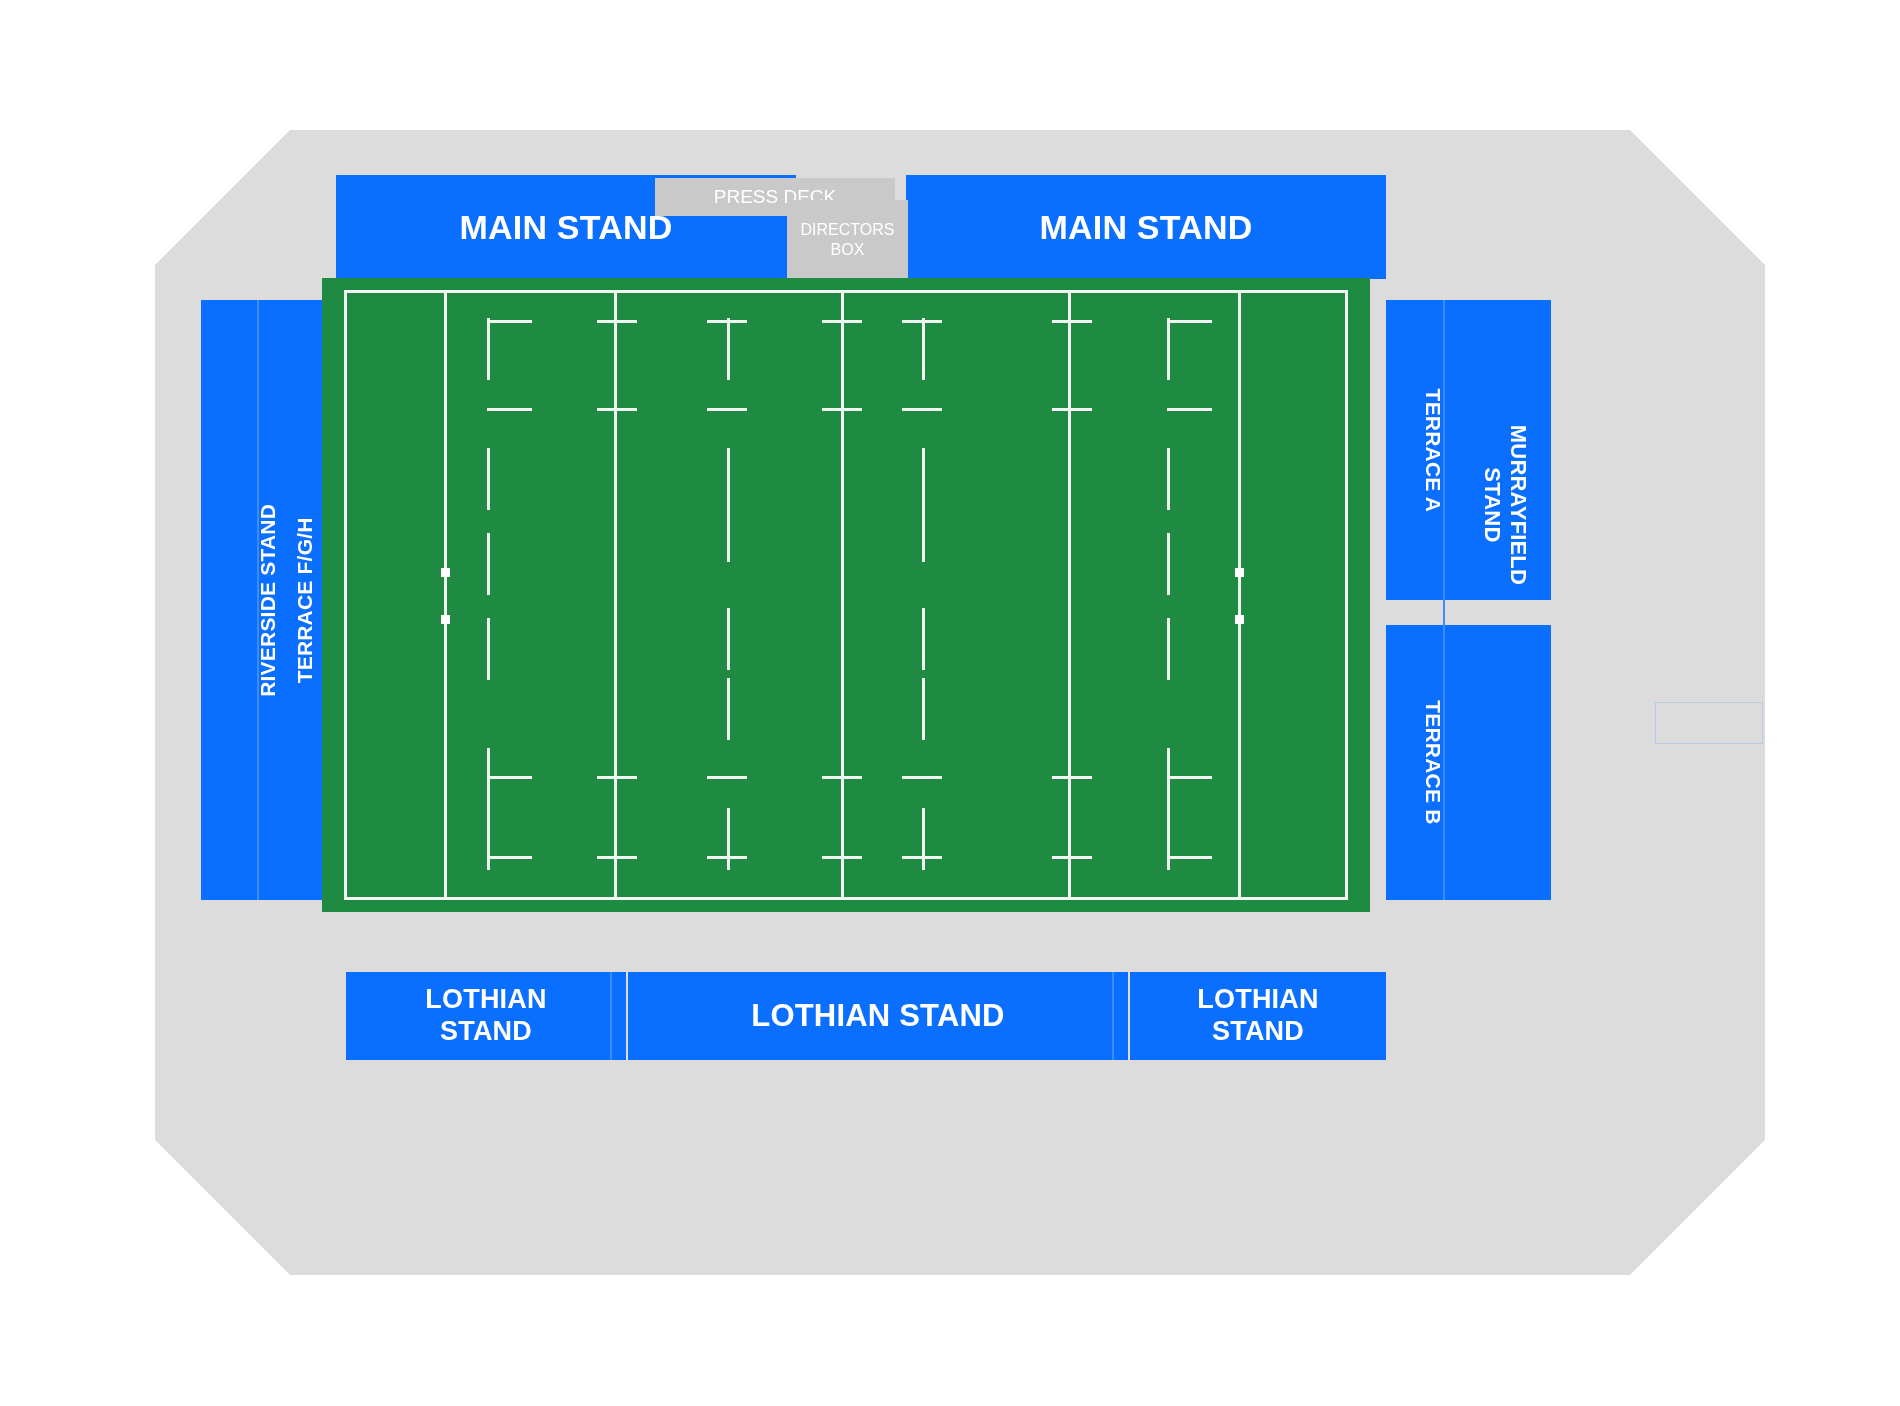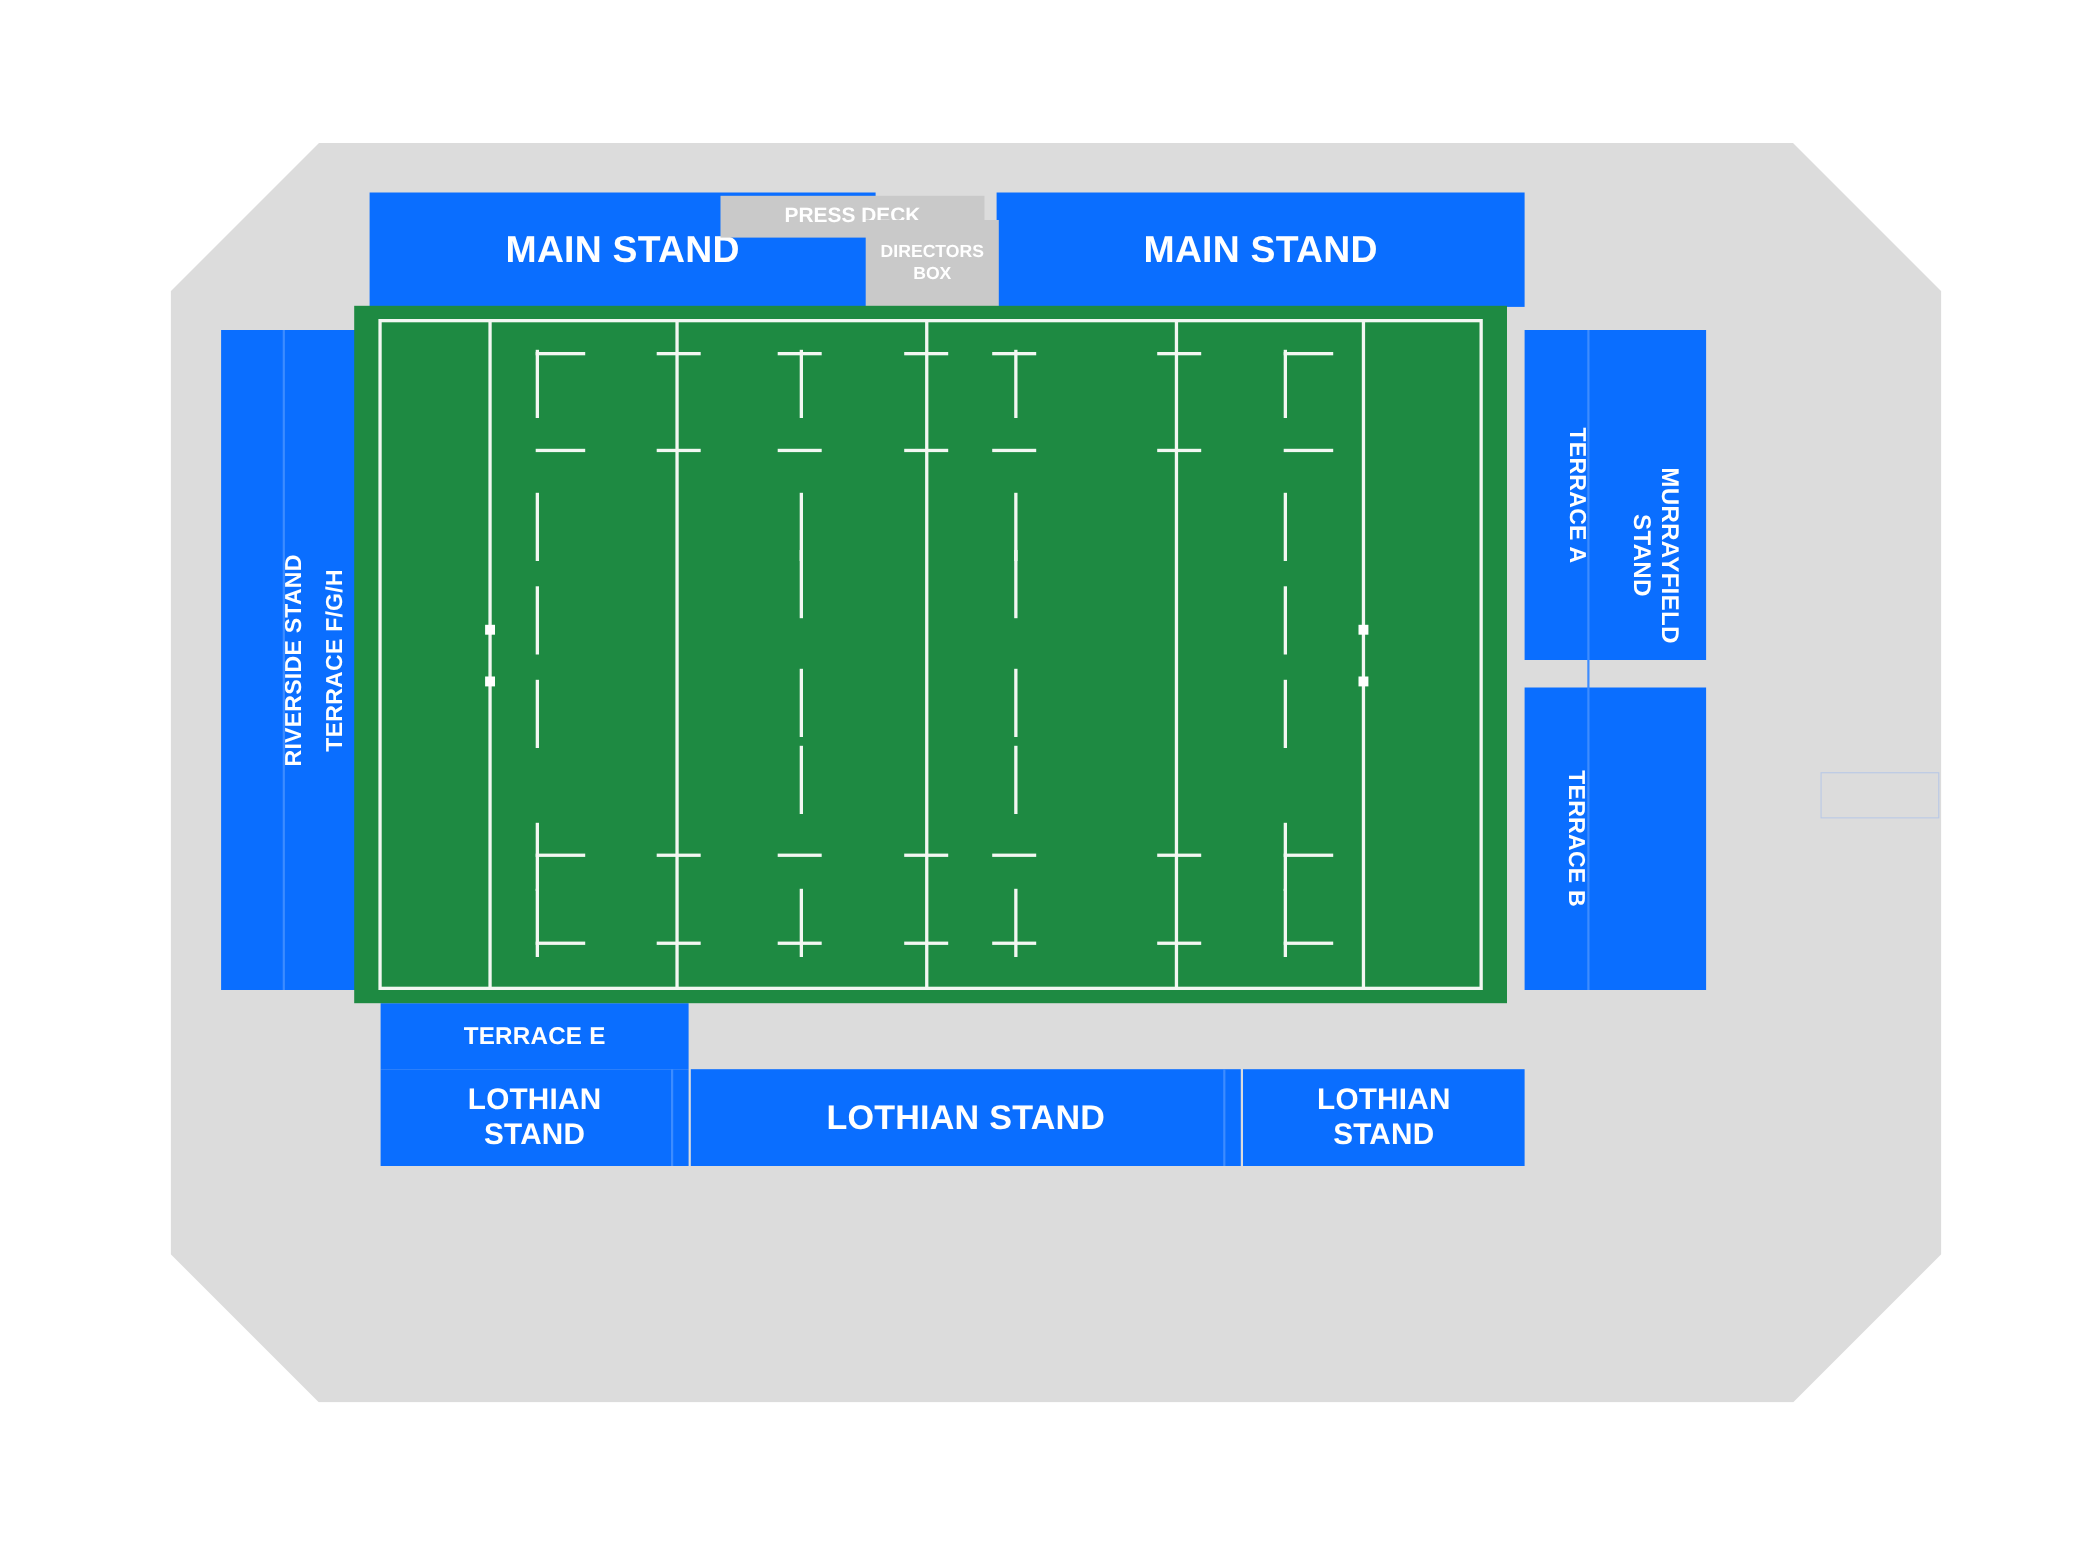--- a/index.html
+++ b/index.html
@@ -53,21 +53,21 @@
     margin-left: 16px;
   }
   .greybox {
     position: absolute;
     background: #c9c9c9;
     color: #ffffff;
     display: flex;
     align-items: center;
     justify-content: center;
     text-align: center;
-    font-weight: 700;
+    font-weight: 400;
     box-sizing: border-box;
     line-height: 1.2;
     white-space: pre-line;
   }
   .plain-grey {
     position: absolute;
     background: #dcdcdc;
     border: 1px solid #b9c9e6;
     box-sizing: border-box;
   }
@@ -157,21 +157,20 @@
 
   <div class="stand" style="left:1444px; top:300px; width:91px; height:600px; background:transparent; padding:0;">
     <span class="rot-cw t-murray" style="display:block; white-space:pre-line; text-align:center; margin-bottom:190px;">MURRAYFIELD
 STAND</span>
   </div>
 
   <div class="divider divider-v" style="left:1443px; top:300px; height:600px;"></div>
 
   <div class="plain-grey" style="left:1655px; top:702px; width:108px; height:42px;"></div>
 
-  <div class="stand t-terrace" style="left:330px; top:912px; width:280px; height:60px;">TERRACE E</div>
 
 
 
   <div class="stand t-lothian-sm" style="left:330px; top:972px; width:280px; height:88px;">LOTHIAN
 STAND</div>
 
   <div class="stand t-lothian" style="left:612px; top:972px; width:500px; height:88px;">LOTHIAN STAND</div>
 
   <div class="stand t-lothian-sm" style="left:1114px; top:972px; width:256px; height:88px;">LOTHIAN
 STAND</div>

